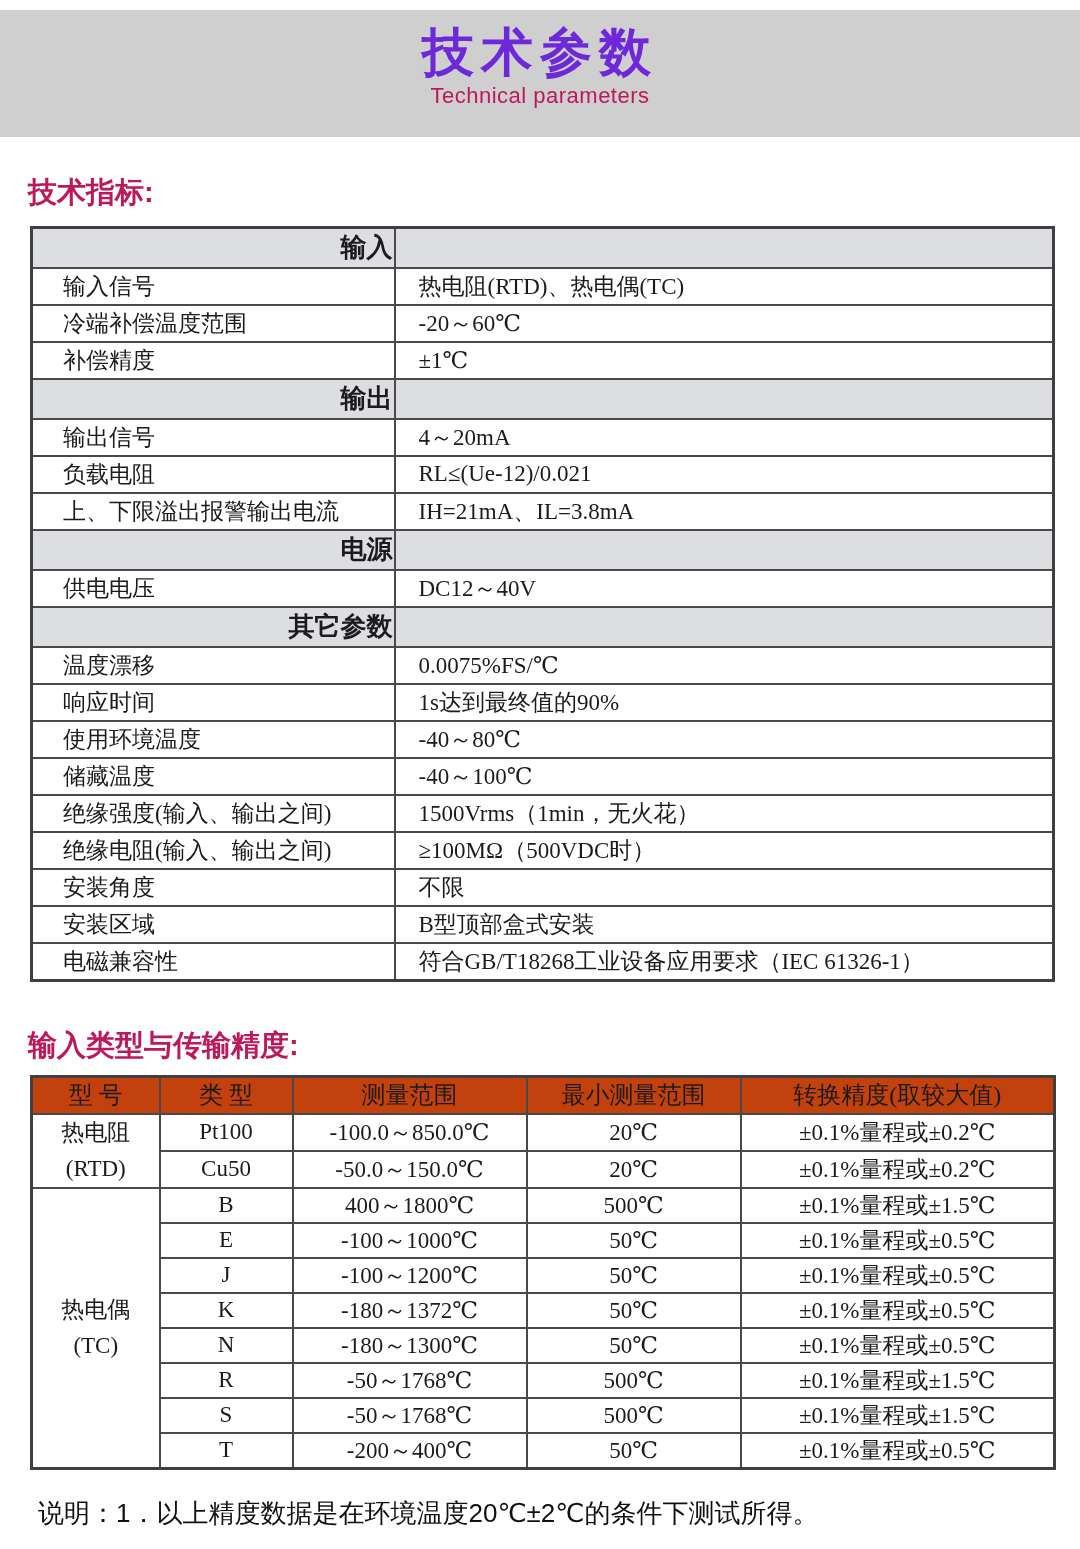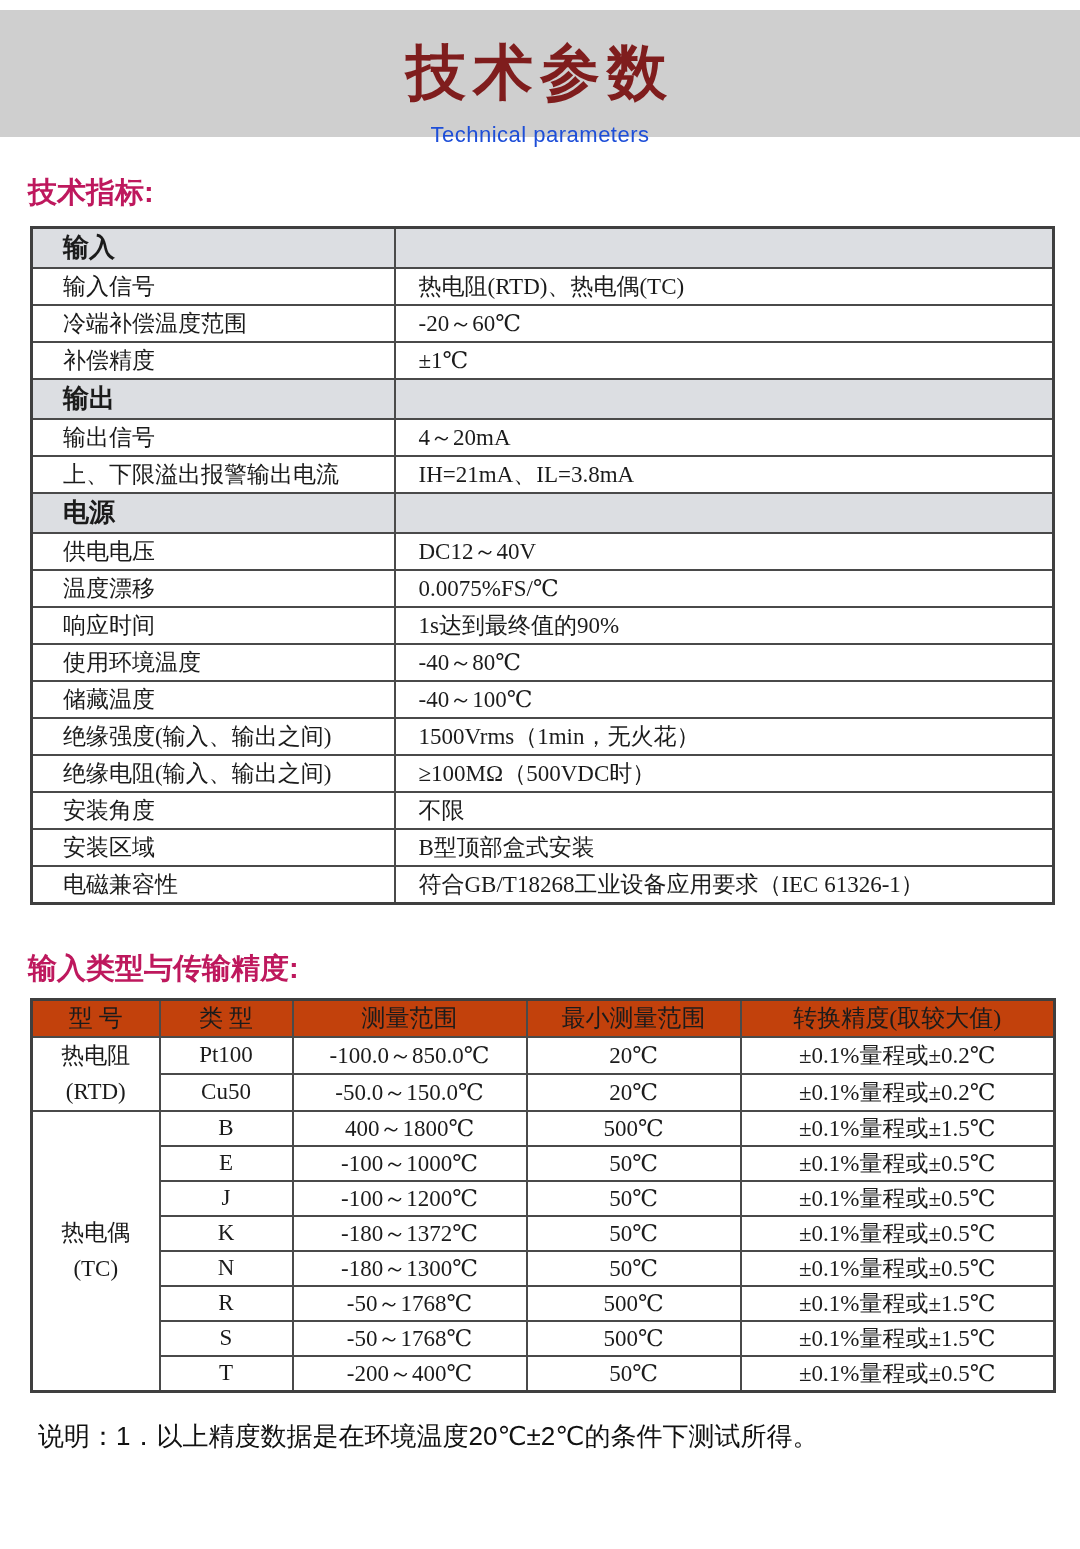--- a/index.html
+++ b/index.html
@@ -5,47 +5,47 @@
   html,body { margin:0; padding:0; }
   body {
     width:1080px; height:1549px; overflow:hidden; background:#ffffff;
     font-family:"Liberation Serif","DejaVu Serif",serif; color:#1b1b1b;
   }
   .band {
     margin-top:10px; height:127px; width:1080px; background:#cfcfcf;
     text-align:center; box-sizing:border-box; padding-top:14px;
   }
   .band h1 {
-    margin:16px; font-family:"Liberation Sans","DejaVu Sans",sans-serif;
-    font-size:60px; font-weight:700; letter-spacing:7px; color:#7f1d1d; line-height:1.1;
+    margin:0; font-family:"Liberation Sans","DejaVu Sans",sans-serif;
+    font-size:52px; font-weight:700; letter-spacing:7px; color:#6d28d9; line-height:1.1;
   }
   .band .sub {
     margin-top:2px; font-family:"Liberation Sans","DejaVu Sans",sans-serif;
-    font-size:22px; color:#1d4ed8; letter-spacing:0.5px;
+    font-size:22px; color:#be185d; letter-spacing:0.5px;
   }
   .section-heading {
     font-family:"Liberation Sans","DejaVu Sans",sans-serif;
     font-size:29px; font-weight:700; color:#be185d; margin:38px 0 16px 28px; line-height:1.2;
   }
   .section-heading.second { margin-top:46px; margin-bottom:12px; }
 
   table { border-collapse:collapse; table-layout:fixed; }
   .spec-table {
     margin-left:30px; width:1025px; border:3px solid #3f3f3f;
   }
   .spec-table td {
     border-top:2px solid #4a4a4a; font-size:23px; height:33px;
     overflow:hidden; white-space:nowrap;
   }
   .spec-table td.label { width:363px; padding-left:30px; border-right:2px solid #4a4a4a; box-sizing:border-box; }
   .spec-table td.value { padding-left:23px; }
   .spec-table tr.section td {
     background:#dcdee2; height:36px;
     font-family:Liberation Sans, sans-serif;
-    font-weight:700; font-size:26px;
+    font-weight:700; font-size:26px;text-align:right;
   }
 
   .acc-table {
     margin-left:30px; width:1023px; border:3px solid #3f3f3f; text-align:center;
   }
   .acc-table th, .acc-table td {
     border:2px solid #4a4a4a; font-size:23px; height:33px; font-weight:normal;
     overflow:hidden; white-space:nowrap; padding:0;
   }
   .acc-table th { background:#c2410c; font-size:24px; height:35px; }
@@ -91,30 +91,38 @@
       </tr>
       <tr class="section">
         <td class="label">输出</td>
         <td class="value"></td>
       </tr>
       <tr>
         <td class="label">输出信号</td>
         <td class="value">4～20mA</td>
       </tr>
       <tr>
+        <td class="label">负载电阻</td>
+        <td class="value">RL≤(Ue-12)/0.021</td>
+      </tr>
+      <tr>
         <td class="label">上、下限溢出报警输出电流</td>
         <td class="value">IH=21mA、IL=3.8mA</td>
       </tr>
       <tr class="section">
         <td class="label">电源</td>
         <td class="value"></td>
       </tr>
       <tr>
         <td class="label">供电电压</td>
         <td class="value">DC12～40V</td>
+      </tr>
+      <tr class="section">
+        <td class="label">其它参数</td>
+        <td class="value"></td>
       </tr>
       <tr>
         <td class="label">温度漂移</td>
         <td class="value">0.0075%FS/℃</td>
       </tr>
       <tr>
         <td class="label">响应时间</td>
         <td class="value">1s达到最终值的90%</td>
       </tr>
       <tr>

